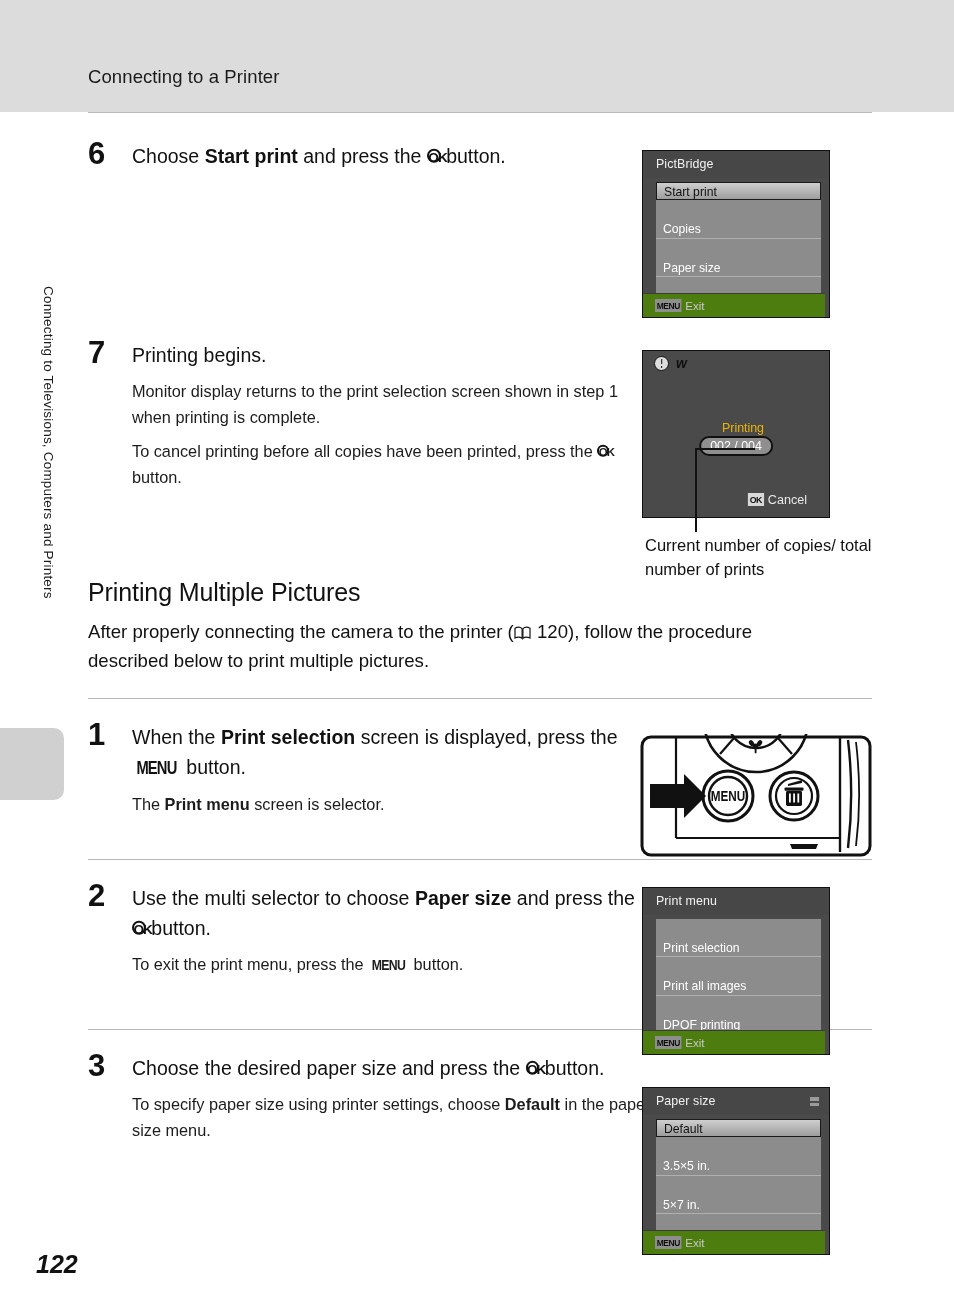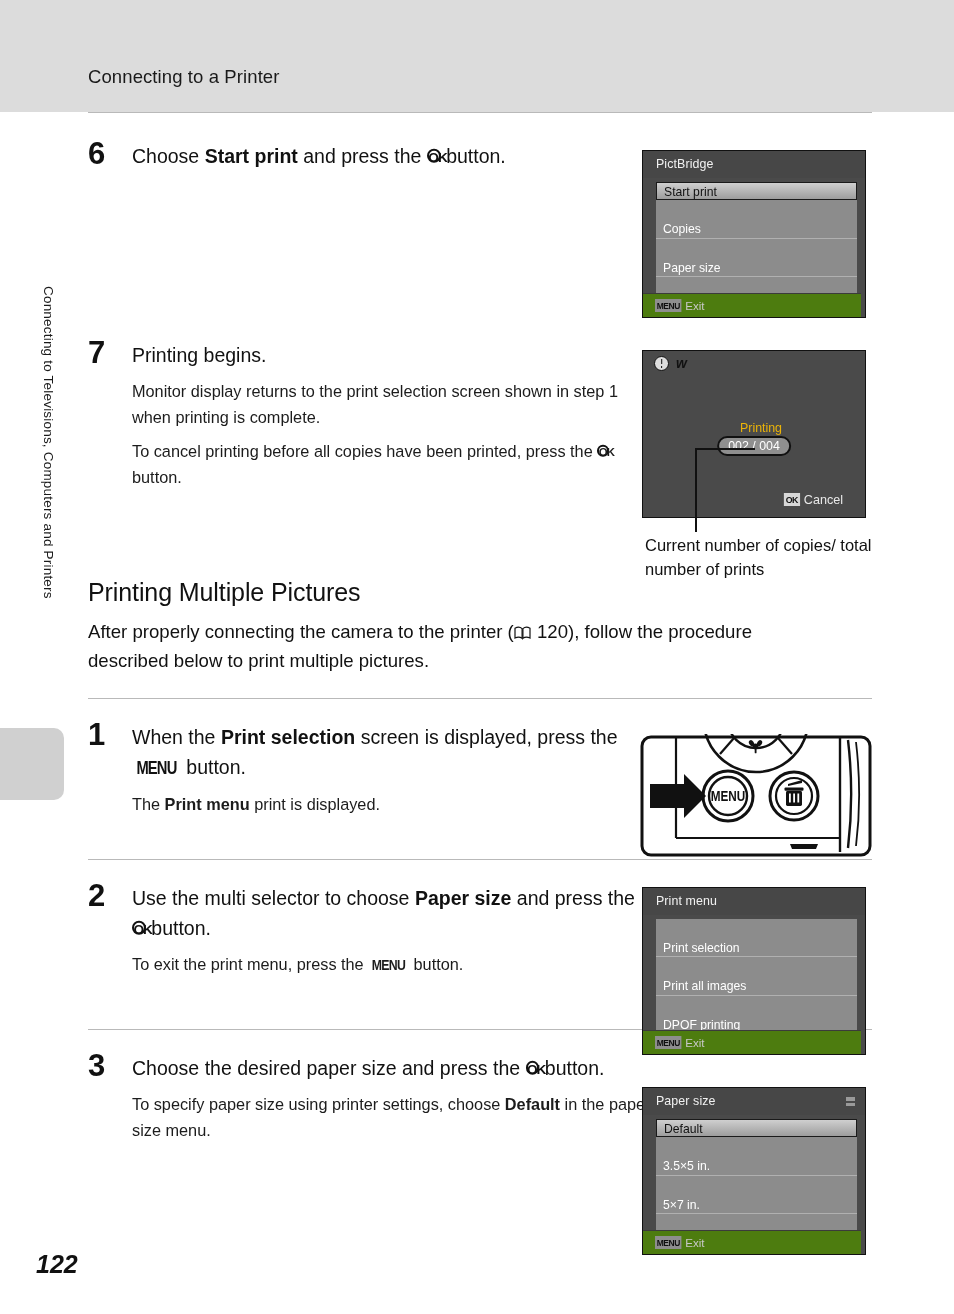--- a/index.html
+++ b/index.html
@@ -153,21 +153,21 @@
     width: 17px; height: 14px;
     position: relative;
     vertical-align: -2px;
     margin-right: 1px;
   }
   .book-glyph svg { display: block; }
 
   
   .lcd {
     position: absolute;
-    width: 224px;
+    width: 188px;
     height: 168px;
     background: #4a4a4a;
     border: 1px solid #111;
     box-sizing: border-box;
     font-size: 11.6px;
     color: #ffffff;
     overflow: hidden;
   }
   .lcd-titlebar {
     height: 27px;
@@ -437,21 +437,21 @@
 
   <hr class="rule" style="margin-top:23px;">
 
   <div class="step" style="margin-top:20px;">
     <div class="step-num">1</div>
     <div class="step-body">
       <div class="step-title" style="padding-top:3px;">
         <span>When the </span><b>Print selection</b><span> screen is displayed, press the </span><b class="menu-glyph">MENU</b><span> button.</span>
       </div>
       <div class="step-note">
-        <span>The </span><b>Print menu</b><span> print is displayed.</span>
+        <span>The </span><b>Print menu</b><span> screen is selector.</span>
       </div>
     </div>
   </div>
 
   <hr class="rule" style="margin-top:41px;">
 
   <div class="step" style="margin-top:20px;">
     <div class="step-num">2</div>
     <div class="step-body">
       <div class="step-title" style="padding-top:3px;">

